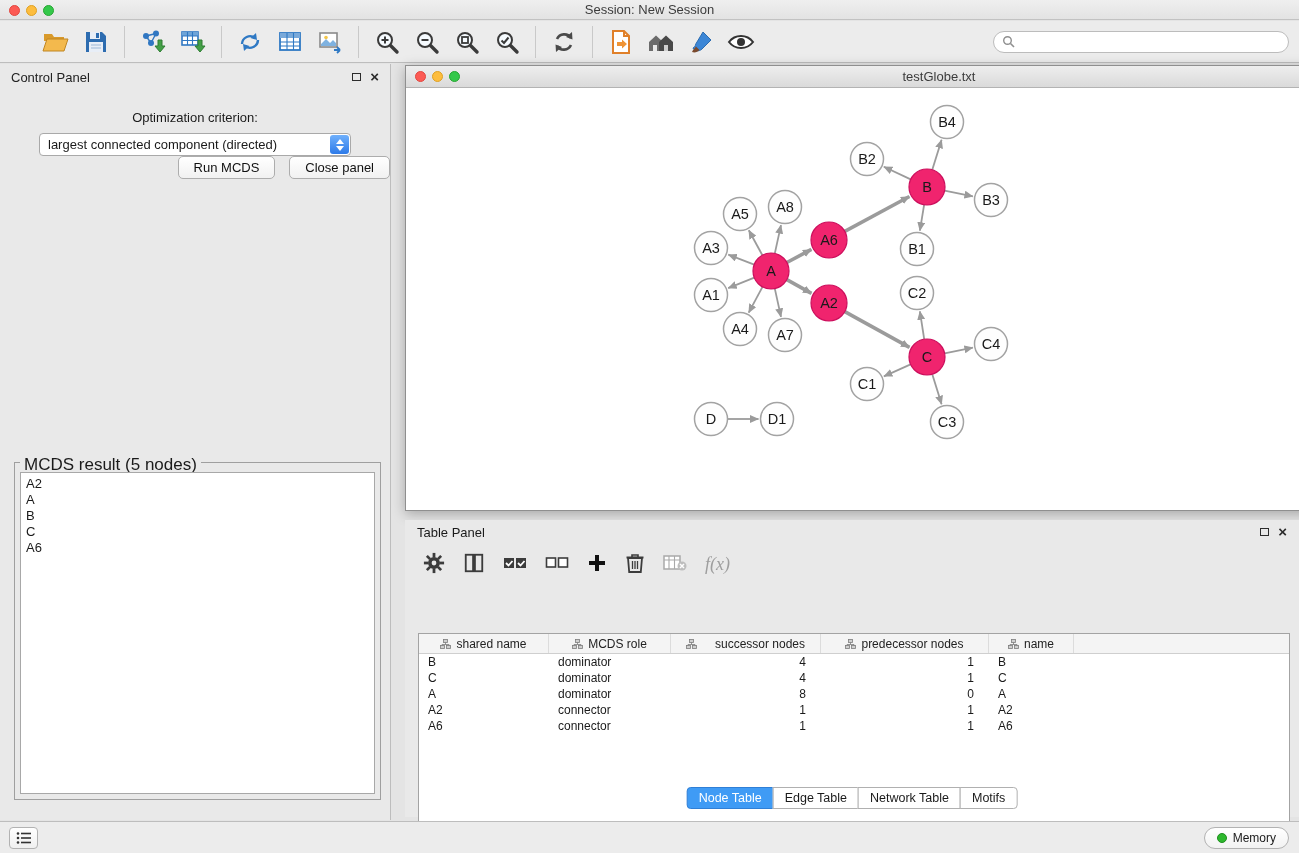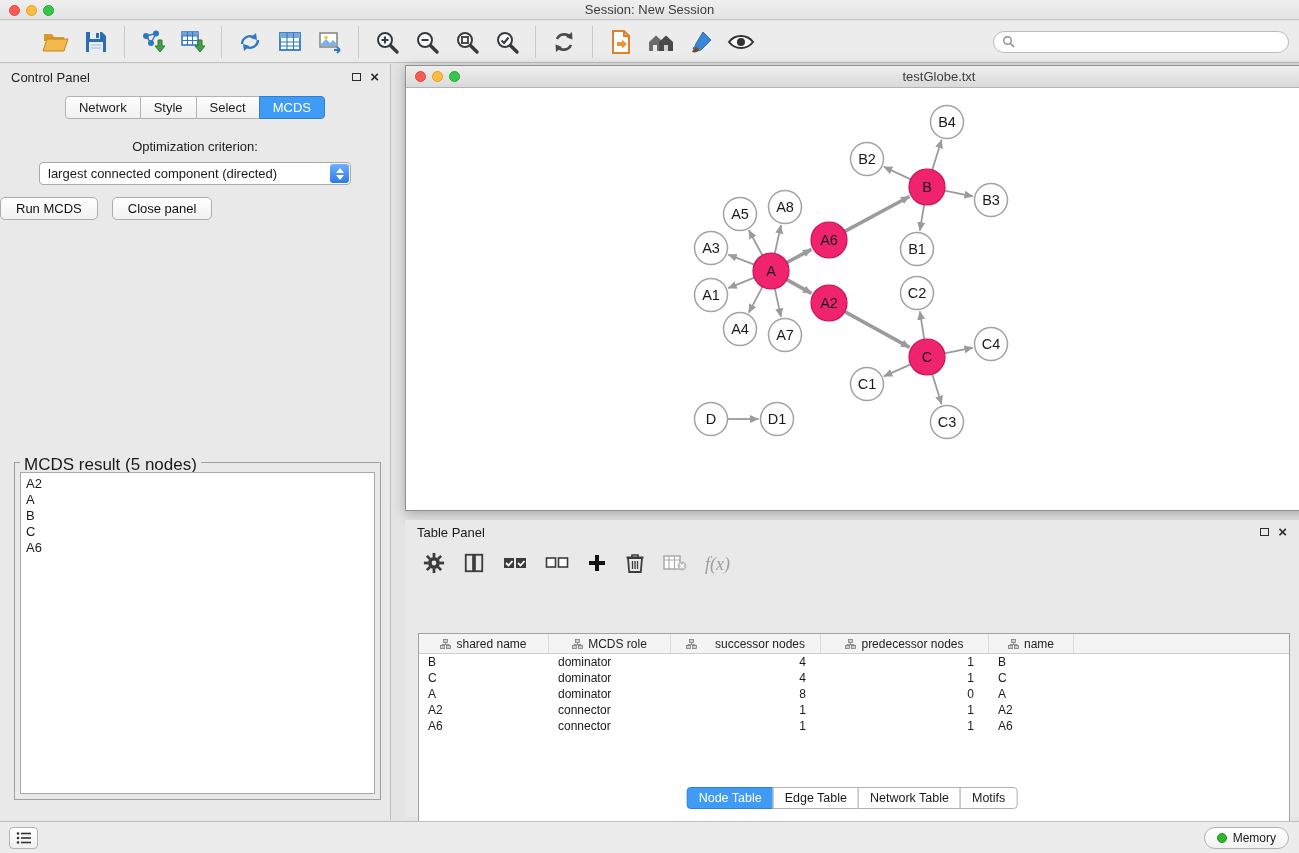--- a/index.html
+++ b/index.html
@@ -31,21 +31,21 @@
   .cp-tabs { display:flex; justify-content:center; margin-top:6px; }
   .cp-tab { padding:3px 13px; font-size:13px; background:linear-gradient(#fefefe,#f0f0f0); border:1px solid #b2b2b2; margin-left:-1px; color:#1a1a1a; }
   .cp-tab:first-child { border-radius:4px 0 0 4px; margin-left:0; }
   .cp-tab:last-child { border-radius:0 4px 4px 0; }
   .cp-tab.active { background:#3f9bf5; border-color:#2f7fd6; color:#fff; }
   .opt-label { text-align:center; margin-top:20px; font-size:13px; }
   .dropdown { margin:8px auto 0; width:312px; height:23px; background:#fff; border:1px solid #a9a9a9; border-radius:4px; position:relative; font-size:13px; line-height:21px; padding:0 24px 0 8px; white-space:nowrap; overflow:hidden; }
   .stepper { position:absolute; right:1px; top:1px; bottom:1px; width:19px; border-radius:3px; background:linear-gradient(#6fb0fc,#2d7ae8); display:flex; flex-direction:column; align-items:center; justify-content:center; gap:2px; }
   .tri-up { width:0; height:0; border-left:4px solid transparent; border-right:4px solid transparent; border-bottom:5px solid #fff; }
   .tri-down { width:0; height:0; border-left:4px solid transparent; border-right:4px solid transparent; border-top:5px solid #fff; }
-  .cp-buttons { display:flex; justify-content:flex-start; gap:14px; margin-top:12px; }
+  .cp-buttons { display:flex; justify-content:flex-end; gap:14px; margin-top:0; }
   .btn { background:linear-gradient(#ffffff,#f1f1f1); border:1px solid #adadad; border-radius:5px; padding:3px 15px; font-size:13px; color:#111; }
   .result-group { position:absolute; left:14px; right:9px; top:398px; height:338px; border:1px solid #9f9f9f; }
   .result-title { position:absolute; top:-8px; left:5px; background:#e9e9e9; padding:0 4px; font-size:17px; }
   .result-list { position:absolute; left:5px; right:5px; top:9px; bottom:5px; background:#fff; border:1px solid #a8a8a8; padding:3px 5px; font-size:13px; overflow:auto; }
   .result-item { line-height:16px; }
 
   
   .net-window { position:absolute; left:405px; top:65px; width:1068px; height:446px; background:#fff; border:1px solid #8f8f8f; box-shadow:0 3px 12px rgba(0,0,0,.28); }
   .net-titlebar { height:22px; background:linear-gradient(#eeeeee,#dadada); border-bottom:1px solid #b3b3b3; position:relative; }
   .net-titlebar .traffic { top:5px; }
@@ -223,26 +223,20 @@
 </div>
 
 <div class="control-panel">
   <div class="cp-header">
     <span>Control Panel</span>
     <span class="win-controls">
       <span class="float-btn"></span>
       <span class="close-btn">×</span>
     </span>
   </div>
-  <div class="cp-tabs" id="cp-tabs">
-      <div class="cp-tab">Network</div>
-      <div class="cp-tab">Style</div>
-      <div class="cp-tab">Select</div>
-      <div class="cp-tab active">MCDS</div>
-    </div>
   <div class="opt-label">Optimization criterion:</div>
   <div class="dropdown">
     <span>largest connected component (directed)</span>
     <span class="stepper">
         <span class="tri-up"></span>
         <span class="tri-down"></span>
       </span>
   </div>
   <div class="cp-buttons">
     <button class="btn">Run MCDS</button>

